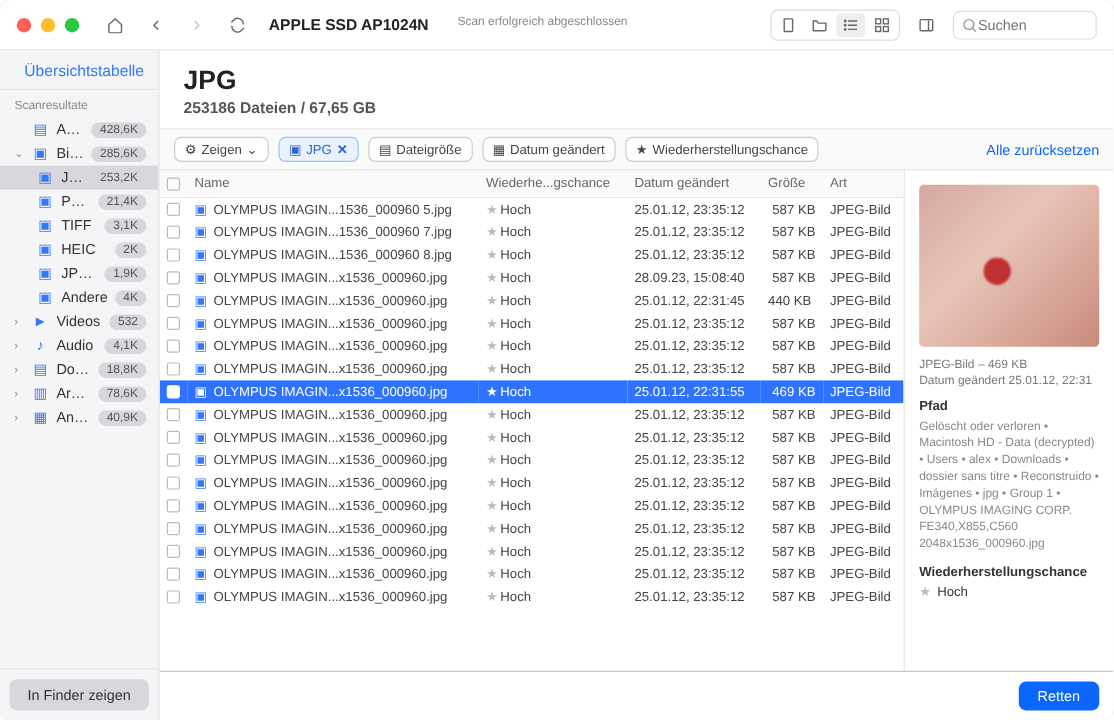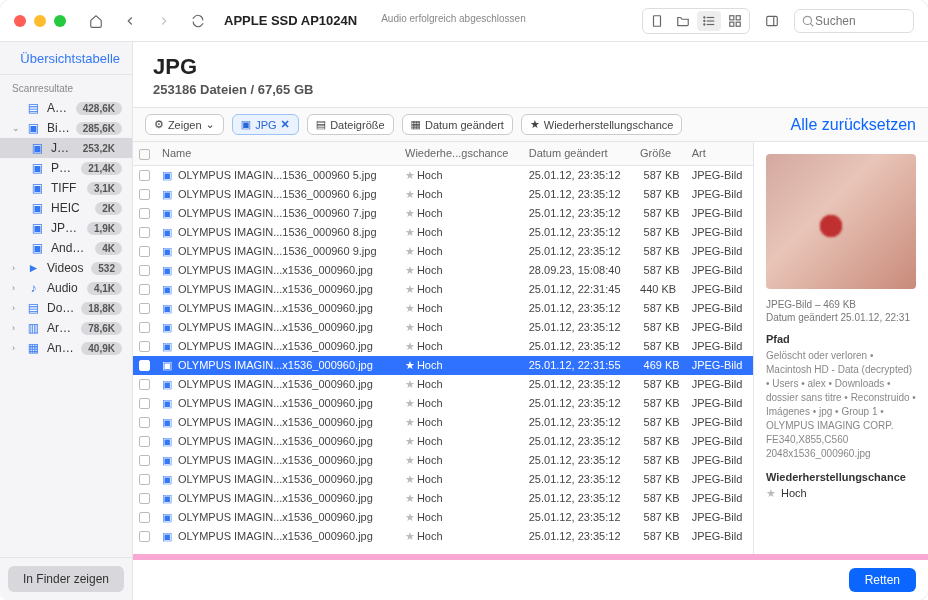--- a/index.html
+++ b/index.html
@@ -20,55 +20,55 @@
 .search{display:flex;align-items:center;border:1px solid #ddd;border-radius:6px;height:24px;padding:0 6px;color:#999;width:120px}
 .search input{border:none;outline:none;font-size:12px;width:80px;background:transparent}
 .body{display:flex;flex:1;overflow:hidden}
 .sidebar{width:133px;background:#f5f5f7;border-right:1px solid #e5e5e5;display:flex;flex-direction:column;overflow:hidden}
 .sb-top{padding:9px 12px 8px;border-bottom:1px solid #e5e5e5;display:flex;align-items:center;gap:8px;color:#3478f6;font-size:13px;font-weight:500}
 .sb-section{font-size:10px;color:#888;padding:8px 12px 4px;text-transform:none}
 .sb-item{display:flex;align-items:center;padding:3px 10px 3px 12px;font-size:12px;color:#333;gap:6px}
 .sb-item .chev{width:8px;color:#888;font-size:9px}
 .sb-item .icn{width:15px;text-align:center;color:#3478f6}
 .sb-item .lbl{flex:1;white-space:nowrap;overflow:hidden;text-overflow:ellipsis}
-.sb-item .badge{background:#d8d8dc;color:#555;border-radius:8px;padding:1px 7px;font-size:10px;font-weight:700}
+.sb-item .badge{background:#d8d8dc;color:#555;border-radius:8px;padding:1px 7px;font-size:10px;font-weight:400}
 .sb-item.sel{background:#d8d8dc}
 .sb-item.child{padding-left:30px}
 .sb-footer{margin-top:auto;padding:8px;border-top:1px solid #e5e5e5}
 .sb-footer-btn{width:100%;background:#d8d8dc;border:none;border-radius:6px;padding:6px;font-size:12px;color:#333}
 .main{flex:1;display:flex;flex-direction:column;overflow:hidden}
 .hdr{padding:12px 20px 10px}
 .hdr h1{font-size:22px;font-weight:700;color:#222}
 .hdr .sub{font-size:13px;font-weight:600;color:#555;margin-top:2px}
 .filterbar{display:flex;align-items:center;gap:8px;padding:6px 12px;border-top:1px solid #e5e5e5;border-bottom:1px solid #e5e5e5;background:#fafafa}
 .chip{display:flex;align-items:center;gap:4px;border:1px solid #ccc;border-radius:6px;padding:3px 8px;font-size:11px;color:#444;background:#fff}
 .chip.blue{border-color:#9cc2f7;background:#eaf2fe;color:#2966d6}
 .chip .x{color:#2966d6;font-weight:bold}
-.reset{margin-left:auto;color:#0a66ff;font-size:16px}
+.reset{margin-left:auto;color:#0a66ff;font-size:12px}
 .content{flex:1;display:flex;overflow:hidden}
 .tablewrap{flex:1;overflow-y:auto}
 table{width:100%;border-collapse:collapse;font-size:11px;color:#444}
 thead th{position:sticky;top:0;background:#fafafa;border-bottom:1px solid #e5e5e5;text-align:left;padding:5px 6px;font-weight:500;color:#666;font-size:11px}
 thead th:first-child{width:22px}
 tbody td{padding:3px 6px;border-bottom:0;white-space:nowrap}
 tbody tr.sel{background:#2f72ff;color:#fff}
 tbody tr.sel .star{color:#fff}
 .cb{width:11px;height:11px;border:1px solid #bbb;border-radius:2px;display:inline-block;vertical-align:middle}
 tbody tr.sel .cb{border-color:#fff;background:#fff}
 .ficon{color:#3478f6;margin-right:4px;display:inline-block;width:12px}
 tbody tr.sel .ficon{color:#fff}
 .star{color:#bbb;margin-right:2px}
 .preview{width:175px;border-left:1px solid #e5e5e5;padding:12px;font-size:11px;color:#333;overflow-y:auto}
 .preview .thumb{width:100%;height:135px;border-radius:4px;background:linear-gradient(135deg,#d4a8a0 0%,#e8c5b8 40%,#c98a7a 100%);position:relative;margin-bottom:10px;overflow:hidden}
 .preview .thumb::after{content:"";position:absolute;left:30%;top:35%;width:40px;height:50px;background:radial-gradient(circle,#c03030 35%,transparent 36%);filter:blur(1px)}
 .preview .ptitle{font-weight:600;font-size:12px;margin-bottom:2px}
 .preview .pmeta{color:#777;font-size:10px;margin-bottom:2px}
 .preview h4{font-size:11px;font-weight:600;margin:10px 0 4px}
 .preview .path{font-size:10px;color:#888;line-height:1.4}
-.footer{display:flex;padding:8px 12px;border-top:6px solid #f9a8d4;justify-content:flex-end}
+.footer{display:flex;padding:8px 12px;border-top:1px solid #f9a8d4;justify-content:flex-end}
 .retten{background:#0a66ff;color:#fff;border:none;border-radius:6px;padding:5px 16px;font-size:12px;font-weight:500}
 svg{width:14px;height:14px}
 </style>
 </head>
 <body>
 
 <div class="window">
 
   <div class="titlebar">
     <div class="traffic">
@@ -91,21 +91,21 @@
           <polyline points="9 18 15 12 9 6"></polyline>
         </svg>
       </div>
     <div class="tb-btn">
         <svg viewBox="0 0 24 24" fill="none" stroke="currentColor" stroke-width="2">
           <path d="M20 11A8 8 0 006 5l-3 3M4 13a8 8 0 0014 6l3-3"></path>
         </svg>
       </div>
     <div class="disk-title">
       <span class="t1">APPLE SSD AP1024N</span>
-      <span class="t2">Audio erfolgreich abgeschlossen</span>
+      <span class="t2">Scan erfolgreich abgeschlossen</span>
     </div>
     <div class="spacer"></div>
     <div class="tb-group">
       <div class="tb-sbtn">
           <svg viewBox="0 0 24 24" fill="none" stroke="currentColor" stroke-width="2">
             <rect x="6" y="3" width="12" height="18" rx="1"></rect>
           </svg>
         </div>
       <div class="tb-sbtn">
           <svg viewBox="0 0 24 24" fill="none" stroke="currentColor" stroke-width="2">
@@ -289,45 +289,29 @@
                 <tr>
                   <td><span class="cb"></span></td>
                   <td><span class="ficon">▣</span><span>OLYMPUS IMAGIN...1536_000960 5.jpg</span></td>
                   <td><span class="star">★</span><span>Hoch</span></td>
                   <td>25.01.12, 23:35:12</td>
                   <td style="text-align:right">587 KB</td>
                   <td>JPEG-Bild</td>
                 </tr>
                 <tr>
                   <td><span class="cb"></span></td>
-                  <td><span class="ficon">▣</span><span>OLYMPUS IMAGIN...1536_000960 6.jpg</span></td>
-                  <td><span class="star">★</span><span>Hoch</span></td>
-                  <td>25.01.12, 23:35:12</td>
-                  <td style="text-align:right">587 KB</td>
-                  <td>JPEG-Bild</td>
-                </tr>
-                <tr>
-                  <td><span class="cb"></span></td>
                   <td><span class="ficon">▣</span><span>OLYMPUS IMAGIN...1536_000960 7.jpg</span></td>
                   <td><span class="star">★</span><span>Hoch</span></td>
                   <td>25.01.12, 23:35:12</td>
                   <td style="text-align:right">587 KB</td>
                   <td>JPEG-Bild</td>
                 </tr>
                 <tr>
                   <td><span class="cb"></span></td>
                   <td><span class="ficon">▣</span><span>OLYMPUS IMAGIN...1536_000960 8.jpg</span></td>
-                  <td><span class="star">★</span><span>Hoch</span></td>
-                  <td>25.01.12, 23:35:12</td>
-                  <td style="text-align:right">587 KB</td>
-                  <td>JPEG-Bild</td>
-                </tr>
-                <tr>
-                  <td><span class="cb"></span></td>
-                  <td><span class="ficon">▣</span><span>OLYMPUS IMAGIN...1536_000960 9.jpg</span></td>
                   <td><span class="star">★</span><span>Hoch</span></td>
                   <td>25.01.12, 23:35:12</td>
                   <td style="text-align:right">587 KB</td>
                   <td>JPEG-Bild</td>
                 </tr>
                 <tr>
                   <td><span class="cb"></span></td>
                   <td><span class="ficon">▣</span><span>OLYMPUS IMAGIN...x1536_000960.jpg</span></td>
                   <td><span class="star">★</span><span>Hoch</span></td>
                   <td>28.09.23, 15:08:40</td>

